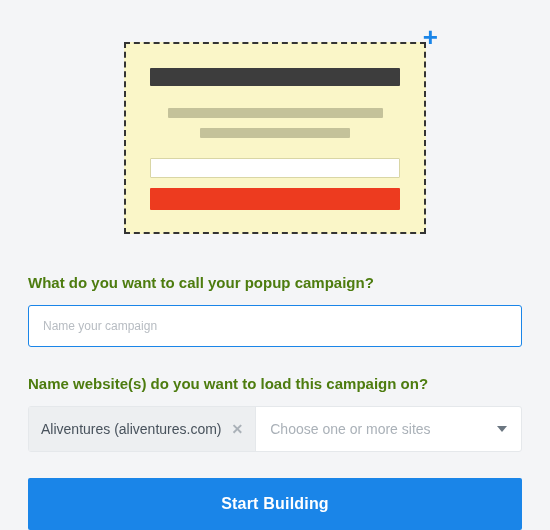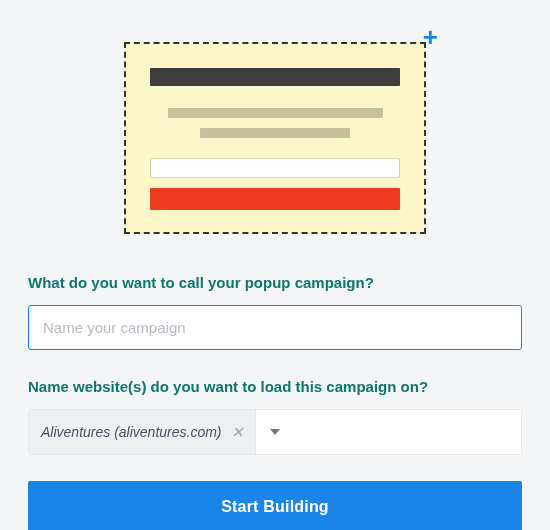--- a/index.html
+++ b/index.html
@@ -40,31 +40,31 @@
       background: #fff;
       border: 1px solid #d9d6a5;
       width: 100%;
       margin-top: 20px;
       height: 20px;
     }
     .bar.red { background: #ed3b1f; width: 100%; margin-top: 10px; height: 22px; }
 
     
     .label {
-      color: #0f766e;
+      color: #4d7c0f;
       font-weight: 600;
       font-size: 15px;
       margin-bottom: 14px;
     }
     .text-input {
       width: 100%;
       border: 1px solid #1a85e8;
       border-radius: 3px;
       padding: 13px 14px;
-      font-size: 15px;
+      font-size: 12px;
       color: #0f766e;
       outline: none;
       background: #fff;
     }
     .text-input::placeholder { color: #b7bcc2; }
 
     .section2 { margin-top: 28px; }
 
     .site-row {
       display: flex;
@@ -78,21 +78,20 @@
     .tag {
       display: flex;
       align-items: center;
       background: #edeff1;
       padding: 0 12px;
       font-size: 14px;
       color: #48525c;
       border-right: 1px solid #e5e8eb;
       gap: 10px;
       white-space: nowrap;
-      font-style: italic;
     }
     .tag .x { color: #aab1b8; font-weight: 700; cursor: pointer; }
     .site-select {
       flex: 1;
       display: flex;
       justify-content: space-between;
       align-items: center;
       padding: 0 14px;
       color: #aab1b8;
       font-size: 14px;
@@ -141,20 +140,21 @@
   </div>
 
   <div class="section2">
     <div class="label">Name website(s) do you want to load this campaign on?</div>
     <div class="site-row">
       <div class="tag">
         <span>Aliventures (aliventures.com)</span>
         <span class="x">✕</span>
       </div>
       <div class="site-select">
+        <span>Choose one or more sites</span>
         <span class="chev"></span>
       </div>
     </div>
   </div>
 
   <button class="primary-btn">Start Building</button>
 
 </div>
 
 </body></html>

